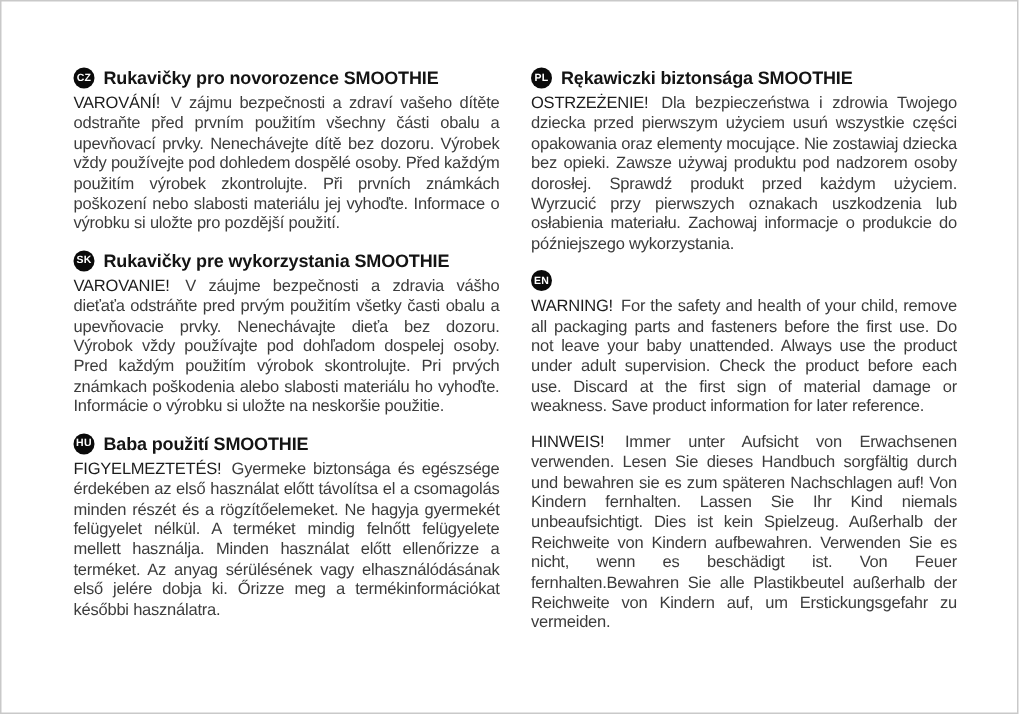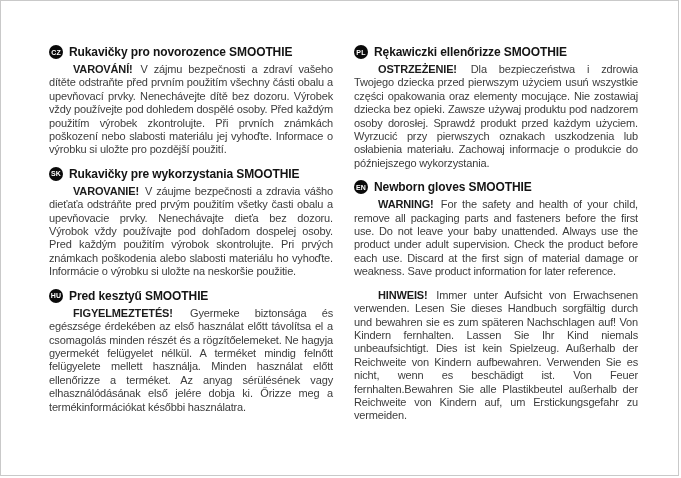--- a/index.html
+++ b/index.html
@@ -58,24 +58,23 @@
   }
   .body-text {
     margin: 0;
     font-size: 11px;
     line-height: 13.4px;
     text-align: justify;
     color: #3c3c3c;
     letter-spacing: -0.15px;
   }
   .lead {
-    font-weight: bold;
+    font-weight: normal;
     color: #1c1c1c;
     margin-right: 2px;
-    margin-left: 24px;
   }
 </style>
 </head>
 <body>
 
 <div class="sheet">
   <div class="columns">
 
     <div class="col">
 
@@ -91,41 +90,40 @@
         <div class="heading-row">
           <span class="badge">SK</span>
           <span class="heading">Rukavičky pre wykorzystania SMOOTHIE</span>
         </div>
         <p class="body-text"><span class="lead">VAROVANIE!</span> <span>V záujme bezpečnosti a zdravia vášho dieťaťa odstráňte pred prvým použitím všetky časti obalu a upevňovacie prvky. Nenechávajte dieťa bez dozoru. Výrobok vždy používajte pod dohľadom dospelej osoby. Pred každým použitím výrobok skontrolujte. Pri prvých známkach poškodenia alebo slabosti materiálu ho vyhoďte. Informácie o výrobku si uložte na neskoršie použitie.</span></p>
       </div>
 
       <div class="section">
         <div class="heading-row">
           <span class="badge">HU</span>
-          <span class="heading">Pred kesztyű SMOOTHIE</span>
+          <span class="heading">Baba použití SMOOTHIE</span>
         </div>
         <p class="body-text"><span class="lead">FIGYELMEZTETÉS!</span> <span>Gyermeke biztonsága és egészsége érdekében az első használat előtt távolítsa el a csomagolás minden részét és a rögzítőelemeket. Ne hagyja gyermekét felügyelet nélkül. A terméket mindig felnőtt felügyelete mellett használja. Minden használat előtt ellenőrizze a terméket. Az anyag sérülésének vagy elhasználódásának első jelére dobja ki. Őrizze meg a termékinformációkat későbbi használatra.</span></p>
       </div>
 
     </div>
 
     <div class="col">
 
       <div class="section">
         <div class="heading-row">
           <span class="badge">PL</span>
-          <span class="heading">Rękawiczki ellenőrizze SMOOTHIE</span>
+          <span class="heading">Rękawiczki biztonsága SMOOTHIE</span>
         </div>
         <p class="body-text"><span class="lead">OSTRZEŻENIE!</span> <span>Dla bezpieczeństwa i zdrowia Twojego dziecka przed pierwszym użyciem usuń wszystkie części opakowania oraz elementy mocujące. Nie zostawiaj dziecka bez opieki. Zawsze używaj produktu pod nadzorem osoby dorosłej. Sprawdź produkt przed każdym użyciem. Wyrzucić przy pierwszych oznakach uszkodzenia lub osłabienia materiału. Zachowaj informacje o produkcie do późniejszego wykorzystania.</span></p>
       </div>
 
       <div class="section">
         <div class="heading-row">
           <span class="badge">EN</span>
-          <span class="heading">Newborn gloves SMOOTHIE</span>
         </div>
         <p class="body-text"><span class="lead">WARNING!</span> <span>For the safety and health of your child, remove all packaging parts and fasteners before the first use. Do not leave your baby unattended. Always use the product under adult supervision. Check the product before each use. Discard at the first sign of material damage or weakness. Save product information for later reference.</span></p>
       </div>
 
       <div class="section">
         <p class="body-text"><span class="lead">HINWEIS!</span> <span>Immer unter Aufsicht von Erwachsenen verwenden. Lesen Sie dieses Handbuch sorgfältig durch und bewahren sie es zum späteren Nachschlagen auf! Von Kindern fernhalten. Lassen Sie Ihr Kind niemals unbeaufsichtigt. Dies ist kein Spielzeug. Außerhalb der Reichweite von Kindern aufbewahren. Verwenden Sie es nicht, wenn es beschädigt ist. Von Feuer fernhalten.Bewahren Sie alle Plastikbeutel außerhalb der Reichweite von Kindern auf, um Erstickungsgefahr zu vermeiden.</span></p>
       </div>
 
     </div>
 

